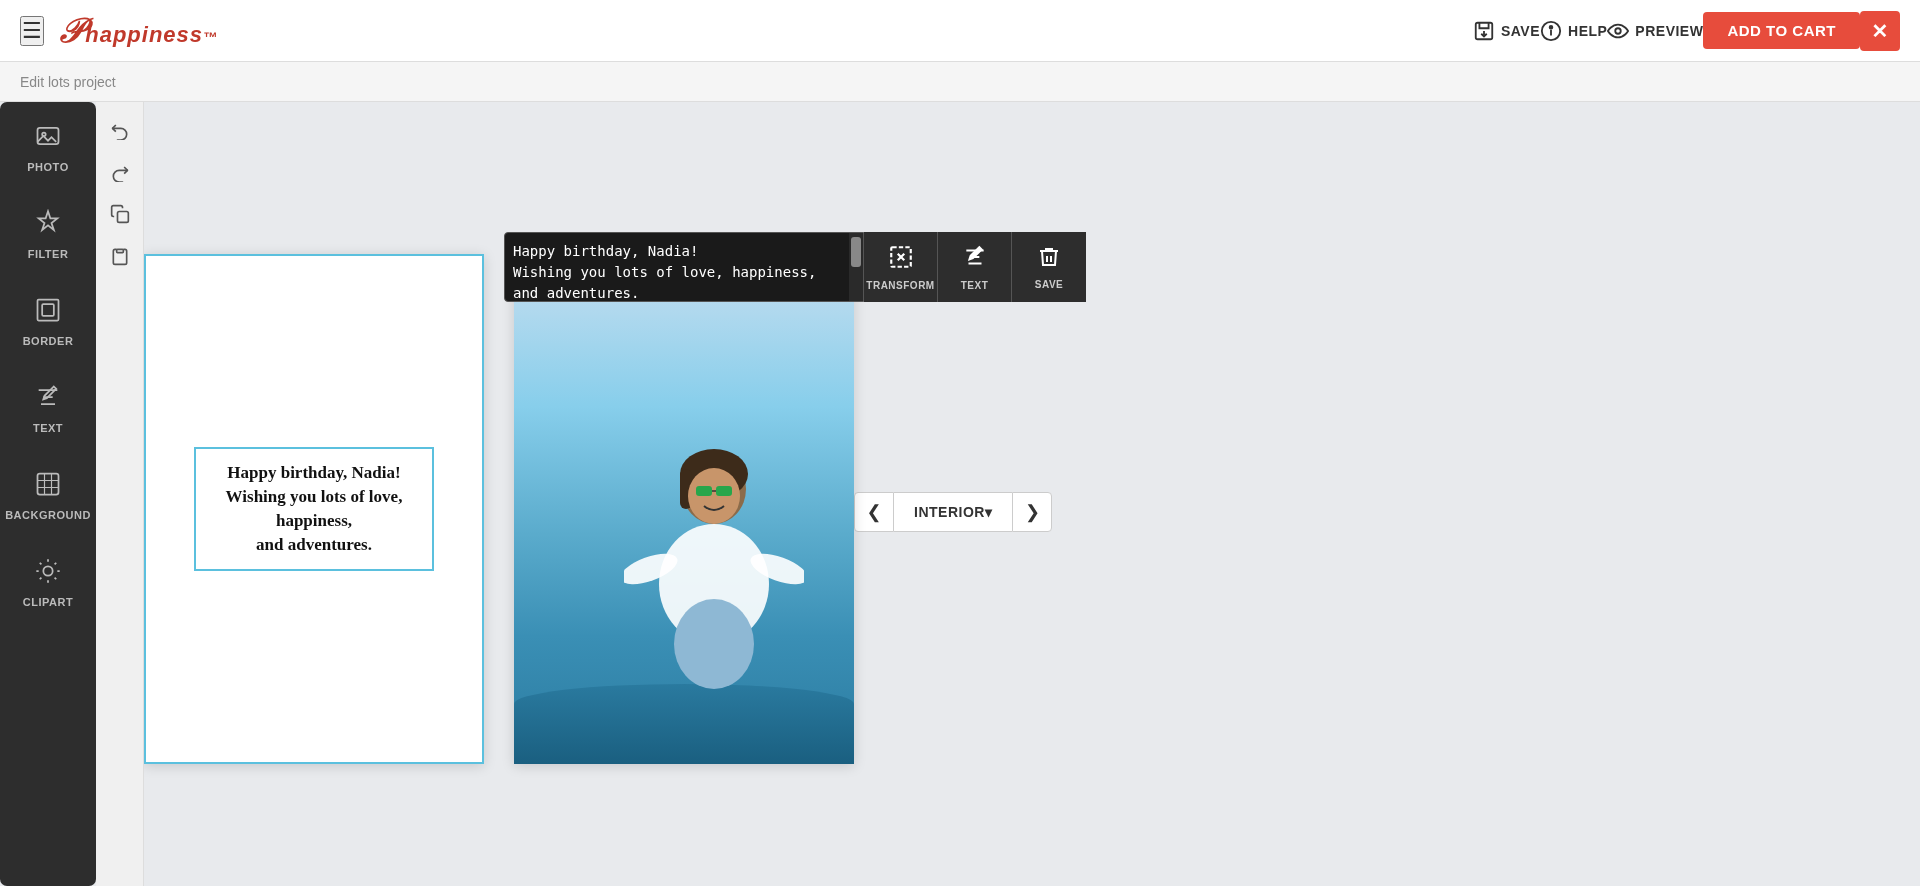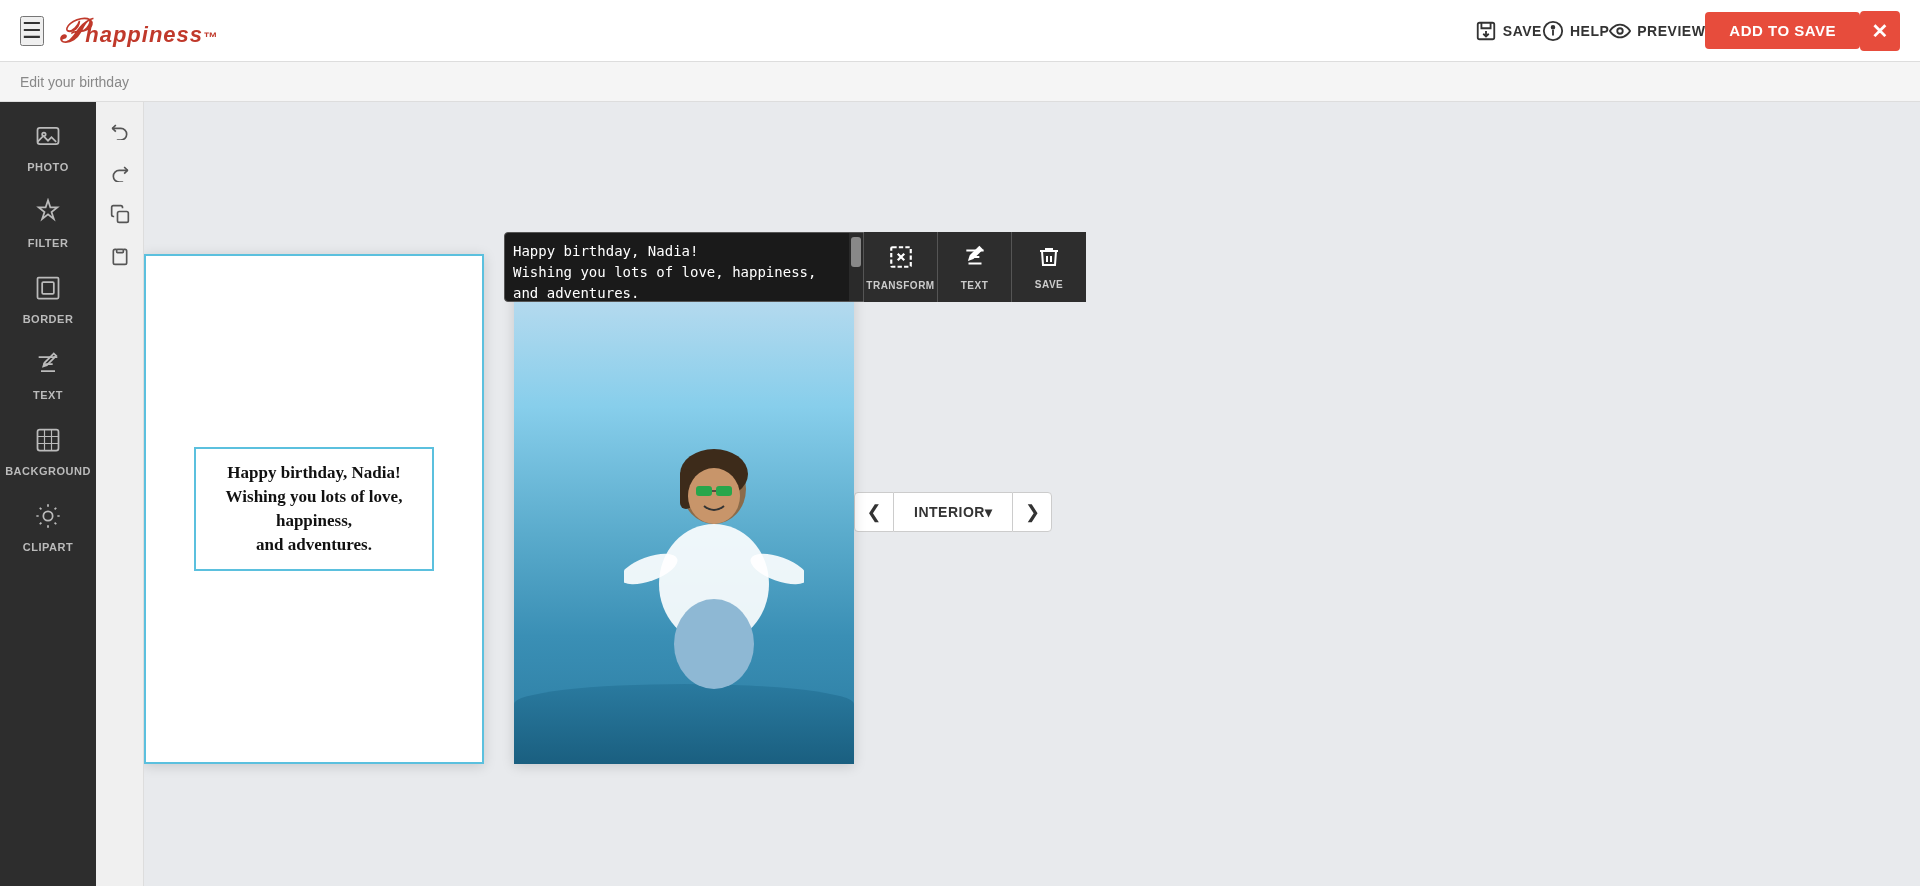--- a/index.html
+++ b/index.html
@@ -97,22 +97,23 @@
     }
 
     
     .sidebar {
       width: 96px;
       background: #2d2d2d;
       display: flex;
       flex-direction: column;
       align-items: center;
       padding-top: 10px;
-      gap: 7px;
+      gap: 18px;
       flex-shrink: 0;
+      border-radius: 7px;
     }
     .sidebar-item {
       display: flex;
       flex-direction: column;
       align-items: center;
       justify-content: center;
       width: 80px;
       padding: 10px 4px 8px;
       border-radius: 6px;
       cursor: pointer;
@@ -361,27 +362,27 @@
       </svg>
       <span>HELP</span>
     </button>
     <button class="nav-btn">
       <svg width="22" height="22" viewBox="0 0 24 24" fill="none" stroke="#333" stroke-width="2">
         <path d="M1 12s4-7 11-7 11 7 11 7-4 7-11 7S1 12 1 12z"></path>
           <circle cx="12" cy="12" r="3"></circle>
       </svg>
       <span>PREVIEW</span>
     </button>
-    <button class="add-to-cart-btn">ADD TO SAVE</button>
+    <button class="add-to-cart-btn">ADD TO CART</button>
     <button class="close-btn">✕</button>
   </div>
 </div>
 
 <div class="breadcrumb-bar">
-  <span class="breadcrumb-text">Edit your birthday</span>
+  <span class="breadcrumb-text">Edit lots project</span>
 </div>
 
 <div class="main-layout">
 
   <div class="sidebar">
     <div class="sidebar-item">
       <div class="icon-area">
         <svg width="28" height="28" viewBox="0 0 24 24" fill="none" stroke="#bbb" stroke-width="1.5">
           <rect x="3" y="5" width="18" height="14" rx="2"></rect>
           <circle cx="8.5" cy="10.5" r="1.5"></circle>

